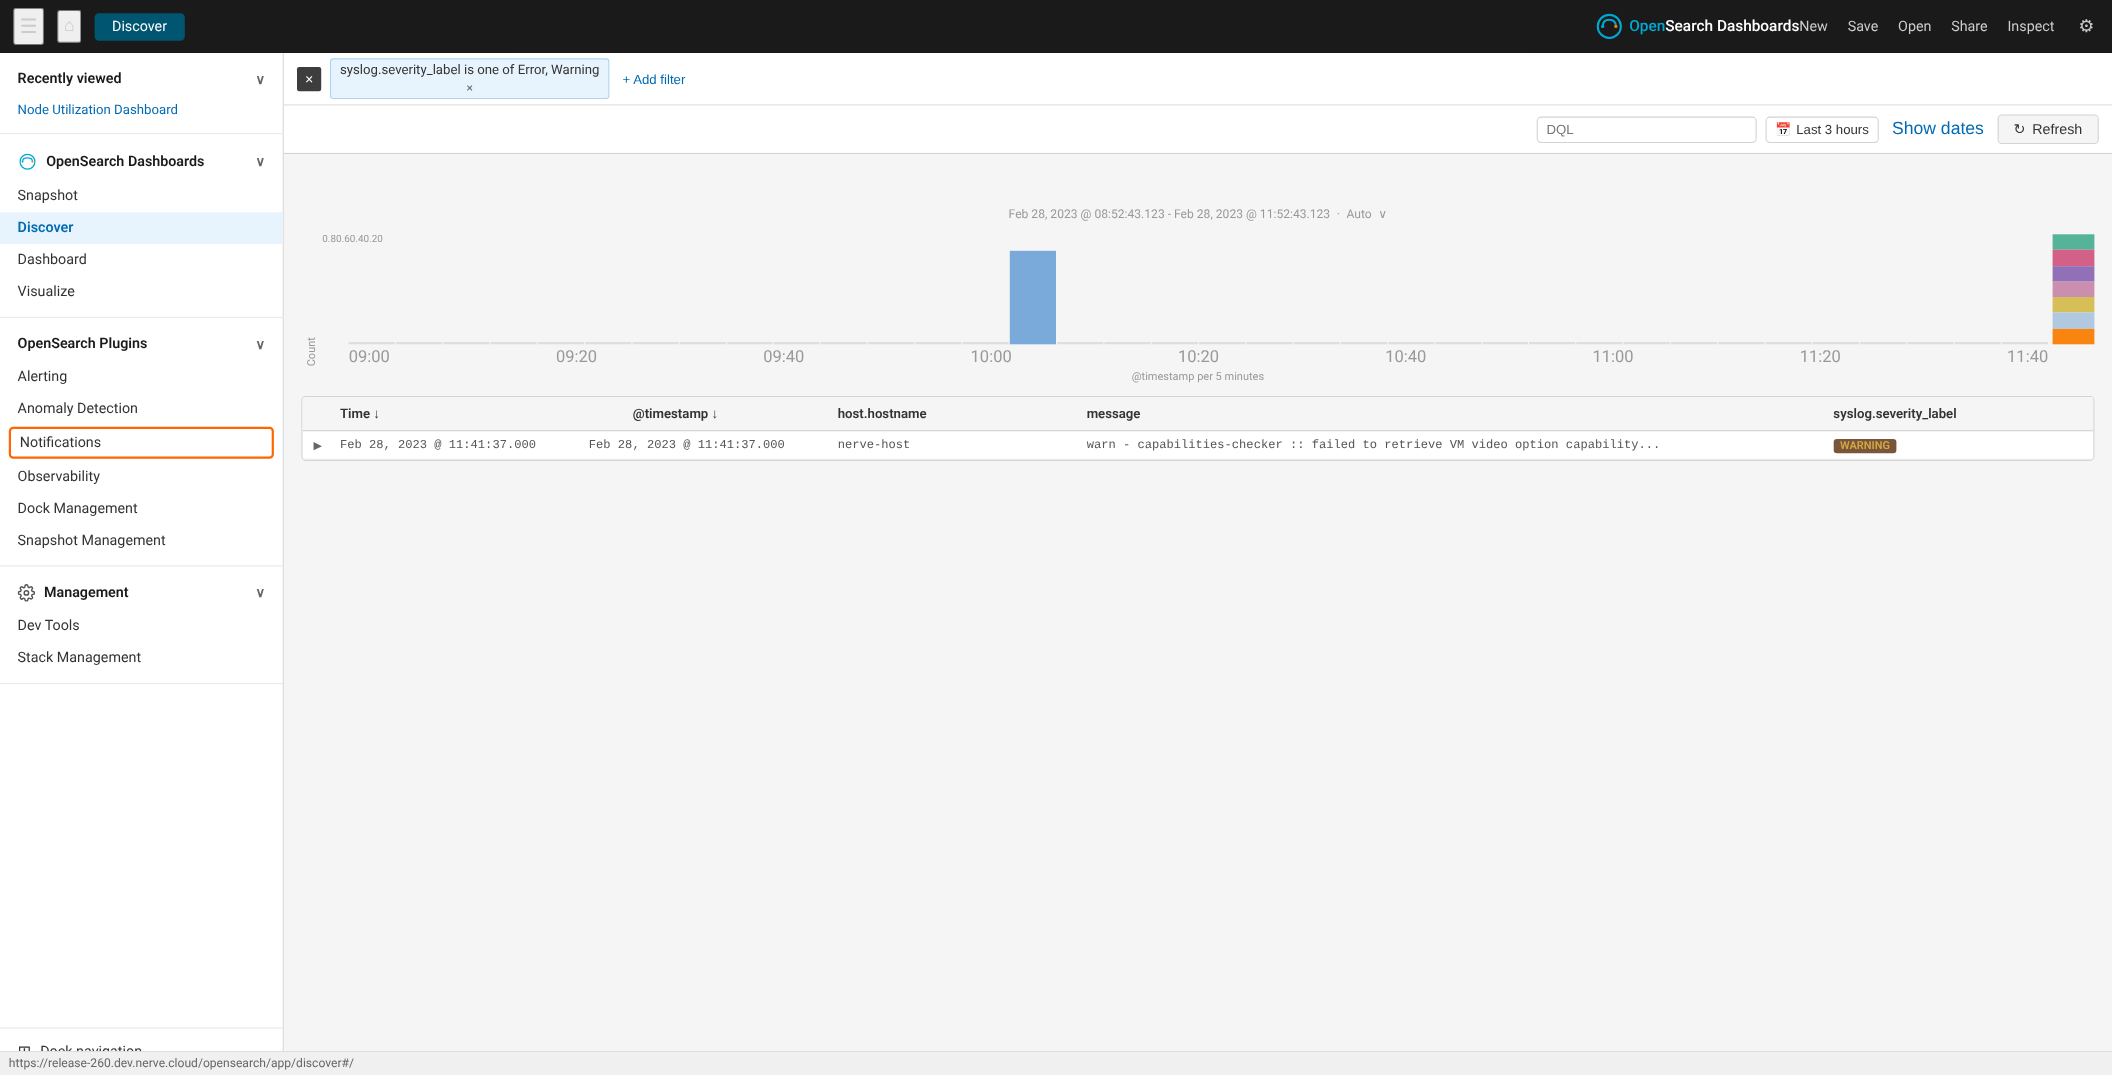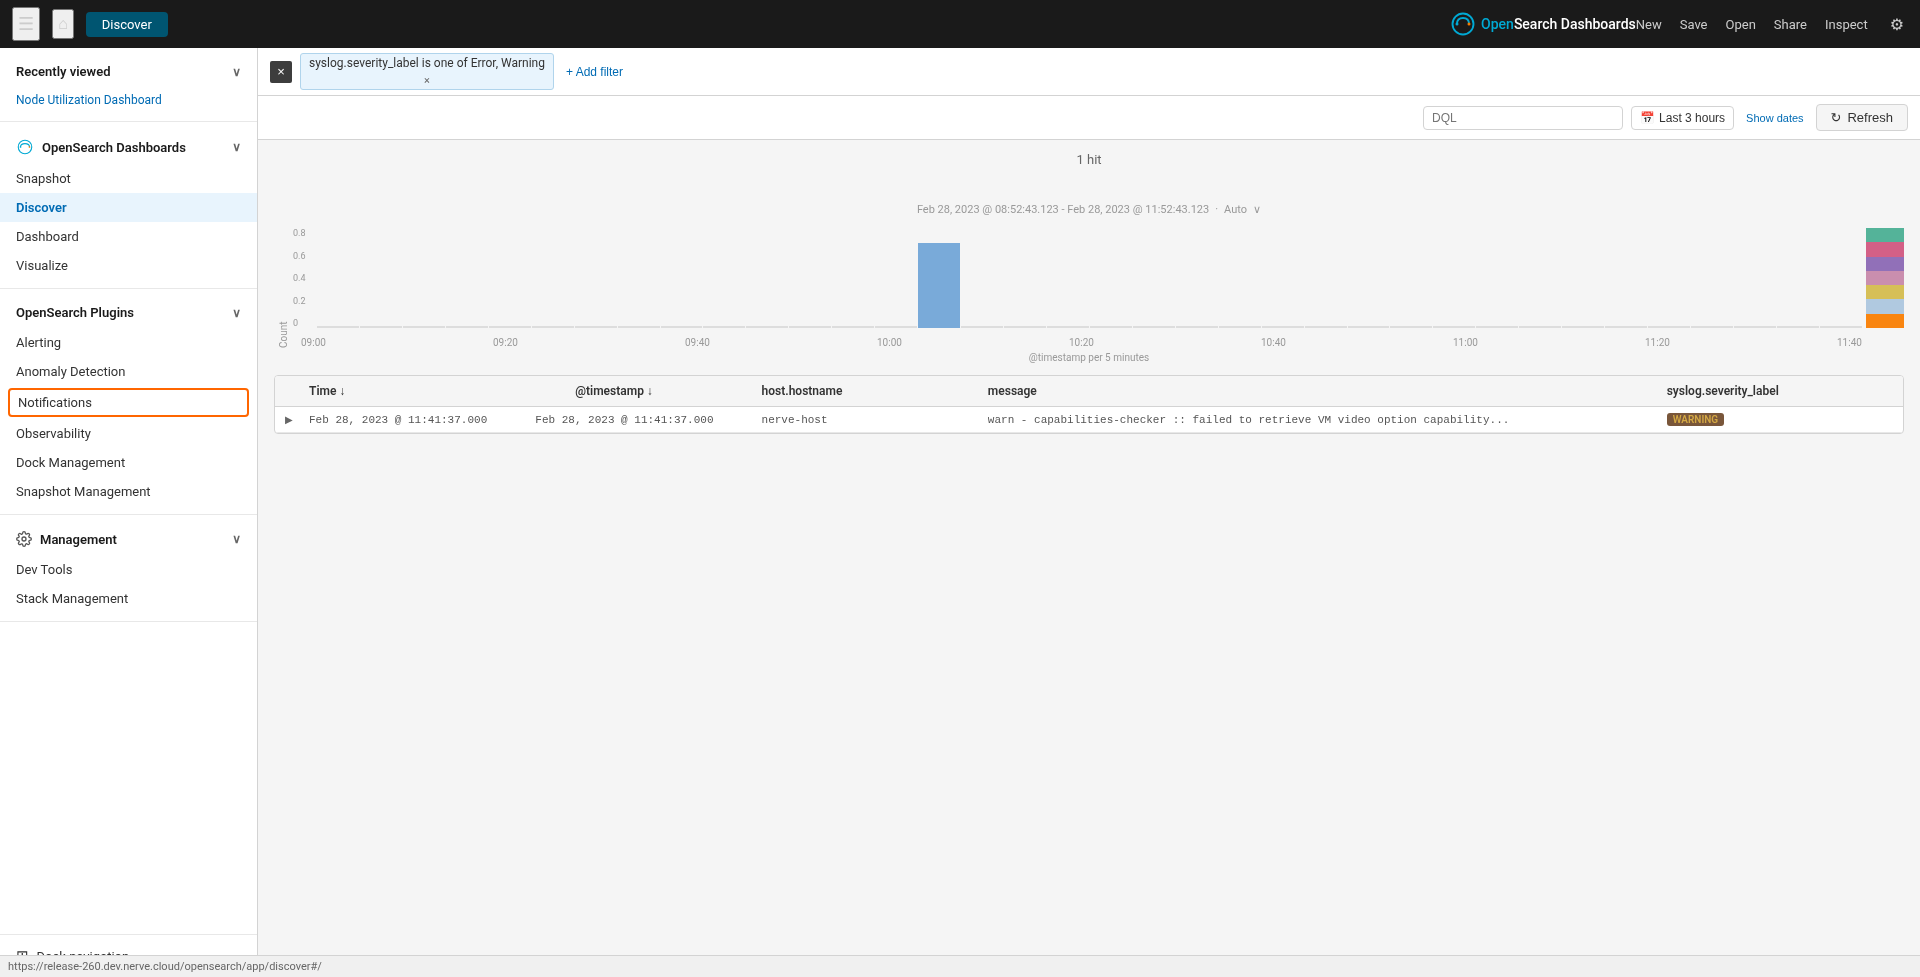--- a/index.html
+++ b/index.html
@@ -245,21 +245,21 @@
       border-radius: 4px;
       font-size: 12px;
       cursor: pointer;
       color: #333;
     }
 
     .show-dates-btn {
       background: none;
       border: none;
       color: #006bb4;
-      font-size: 11px;
+      font-size: 16px;
       cursor: pointer;
       padding: 4px;
       text-align: right;
     }
 
     .refresh-btn {
       background: #f5f5f5;
       border: 1px solid #d3d3d3;
       border-radius: 4px;
       padding: 5px 14px;
@@ -518,33 +518,32 @@
         <span>Last 3 hours</span>
       </button>
       <button class="show-dates-btn">Show dates</button>
       <button class="refresh-btn">
         <span>↻</span>
         <span>Refresh</span>
       </button>
     </div>
 
     <div class="chart-area">
-      <div class="hits-info">1 hit</div>
       <div class="time-range-info">
         <span>Feb 28, 2023 @ 08:52:43.123 - Feb 28, 2023 @ 11:52:43.123</span>
         <span>·</span>
         <span>Auto</span>
         <span style="cursor:pointer;">∨</span>
       </div>
 
       <div class="chart-wrapper">
         <div class="chart-y-label">Count</div>
         <div class="chart-inner" style="position:relative; flex:1; height:100%;">
 
-          <div style="position:absolute;left:0;top:0;bottom:20px;width:24px;display:flex;flex-direction:column;justify-content:space-between;font-size:9px;color:#999;">
+          <div style="position:absolute;left:0;top:0;bottom:20px;width:24px;display:flex;flex-direction:row;justify-content:space-between;font-size:9px;color:#999;">
             <span>0.8</span>
             <span>0.6</span>
             <span>0.4</span>
             <span>0.2</span>
             <span>0</span>
           </div>
 
           <div style="position:absolute;left:24px;right:42px;top:0;bottom:20px;display:flex;align-items:flex-end;gap:1px;">
             <div class="chart-bar" style="height:2%;"></div>
             <div class="chart-bar" style="height:2%;"></div>
@@ -577,21 +576,21 @@
             <div class="chart-bar" style="height:2%;"></div>
             <div class="chart-bar" style="height:2%;"></div>
             <div class="chart-bar" style="height:2%;"></div>
             <div class="chart-bar" style="height:2%;"></div>
             <div class="chart-bar" style="height:2%;"></div>
             <div class="chart-bar" style="height:2%;"></div>
             <div class="chart-bar" style="height:2%;"></div>
             <div class="chart-bar" style="height:2%;"></div>
           </div>
 
-          <div style="position:absolute;bottom:0;left:8px;right:42px;display:flex;justify-content:space-between;font-size:10px;color:#999;">
+          <div style="position:absolute;bottom:0;left:24px;right:42px;display:flex;justify-content:space-between;font-size:15px;color:#999;">
             <span>09:00</span>
             <span>09:20</span>
             <span>09:40</span>
             <span>10:00</span>
             <span>10:20</span>
             <span>10:40</span>
             <span>11:00</span>
             <span>11:20</span>
             <span>11:40</span>
           </div>

